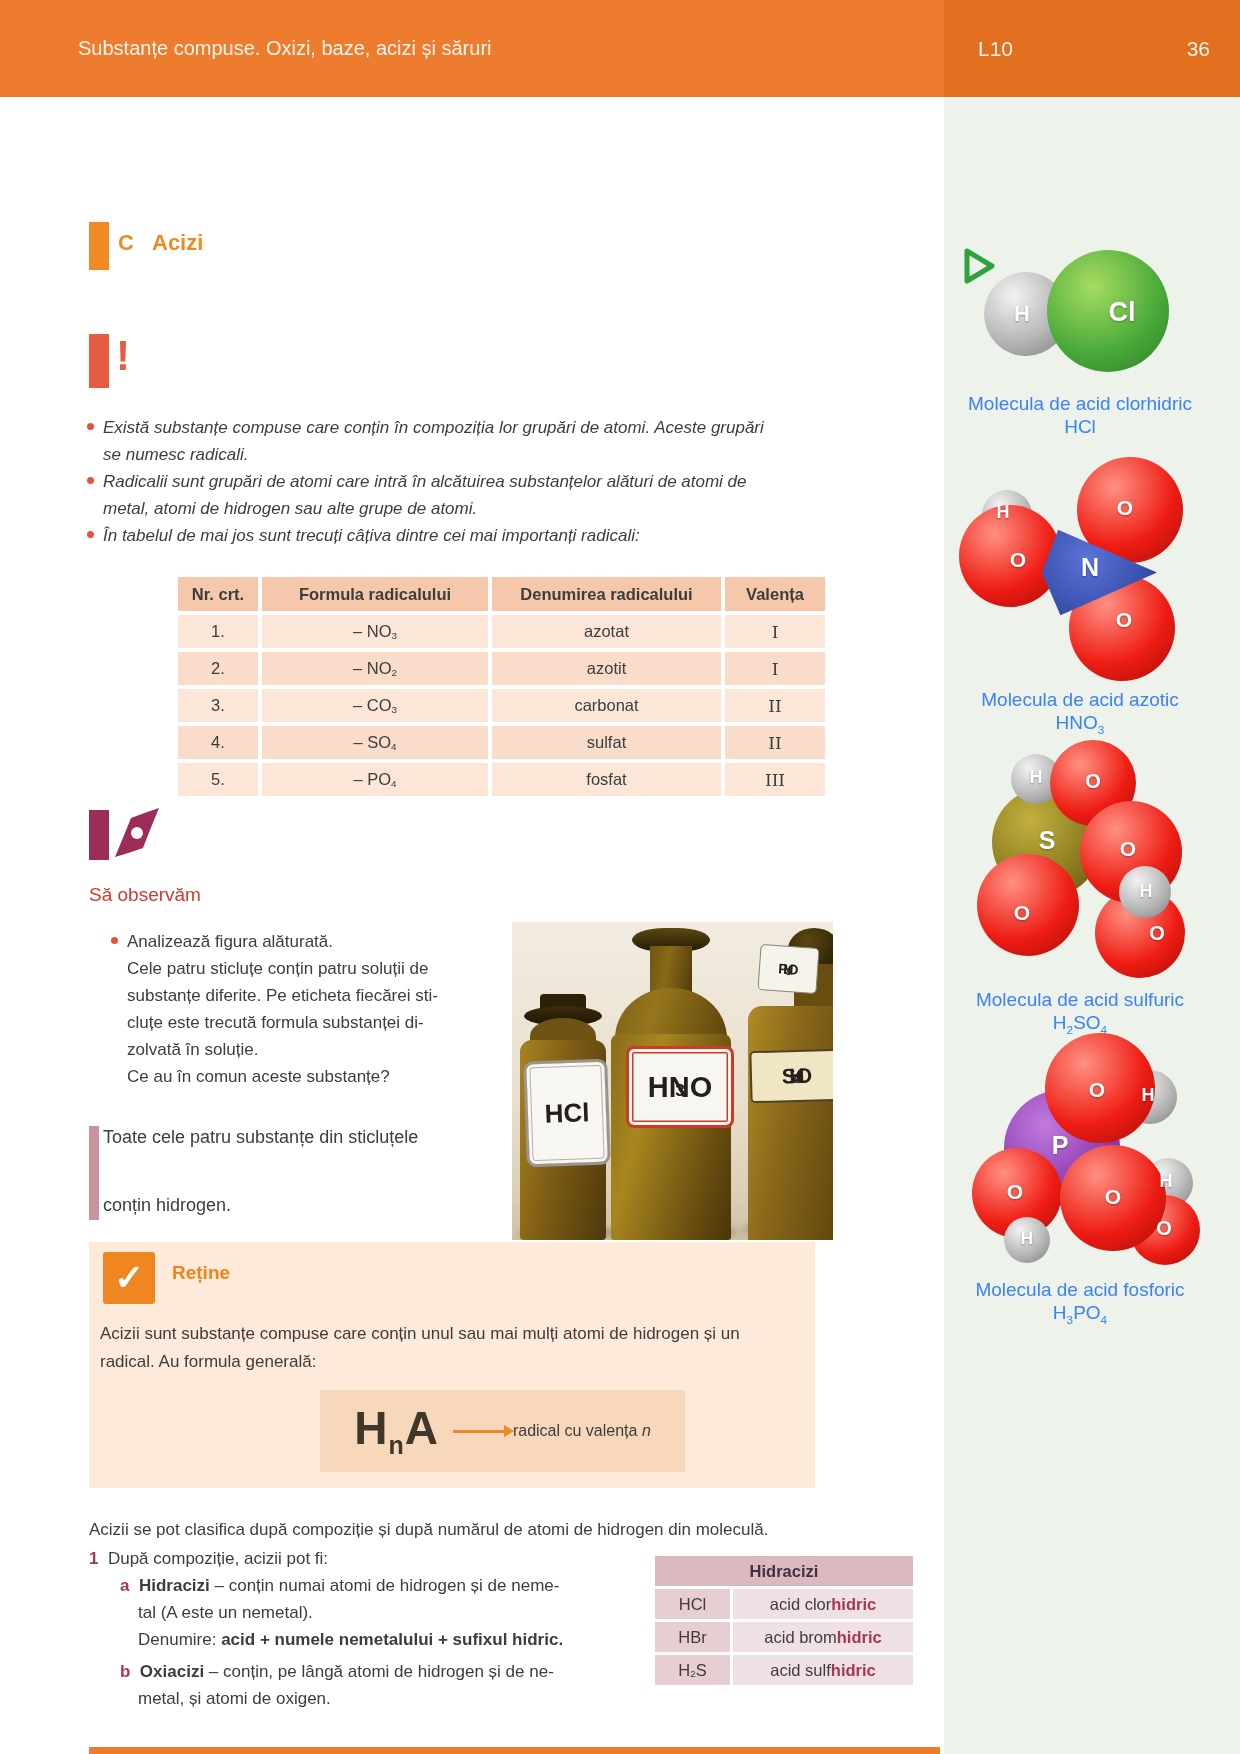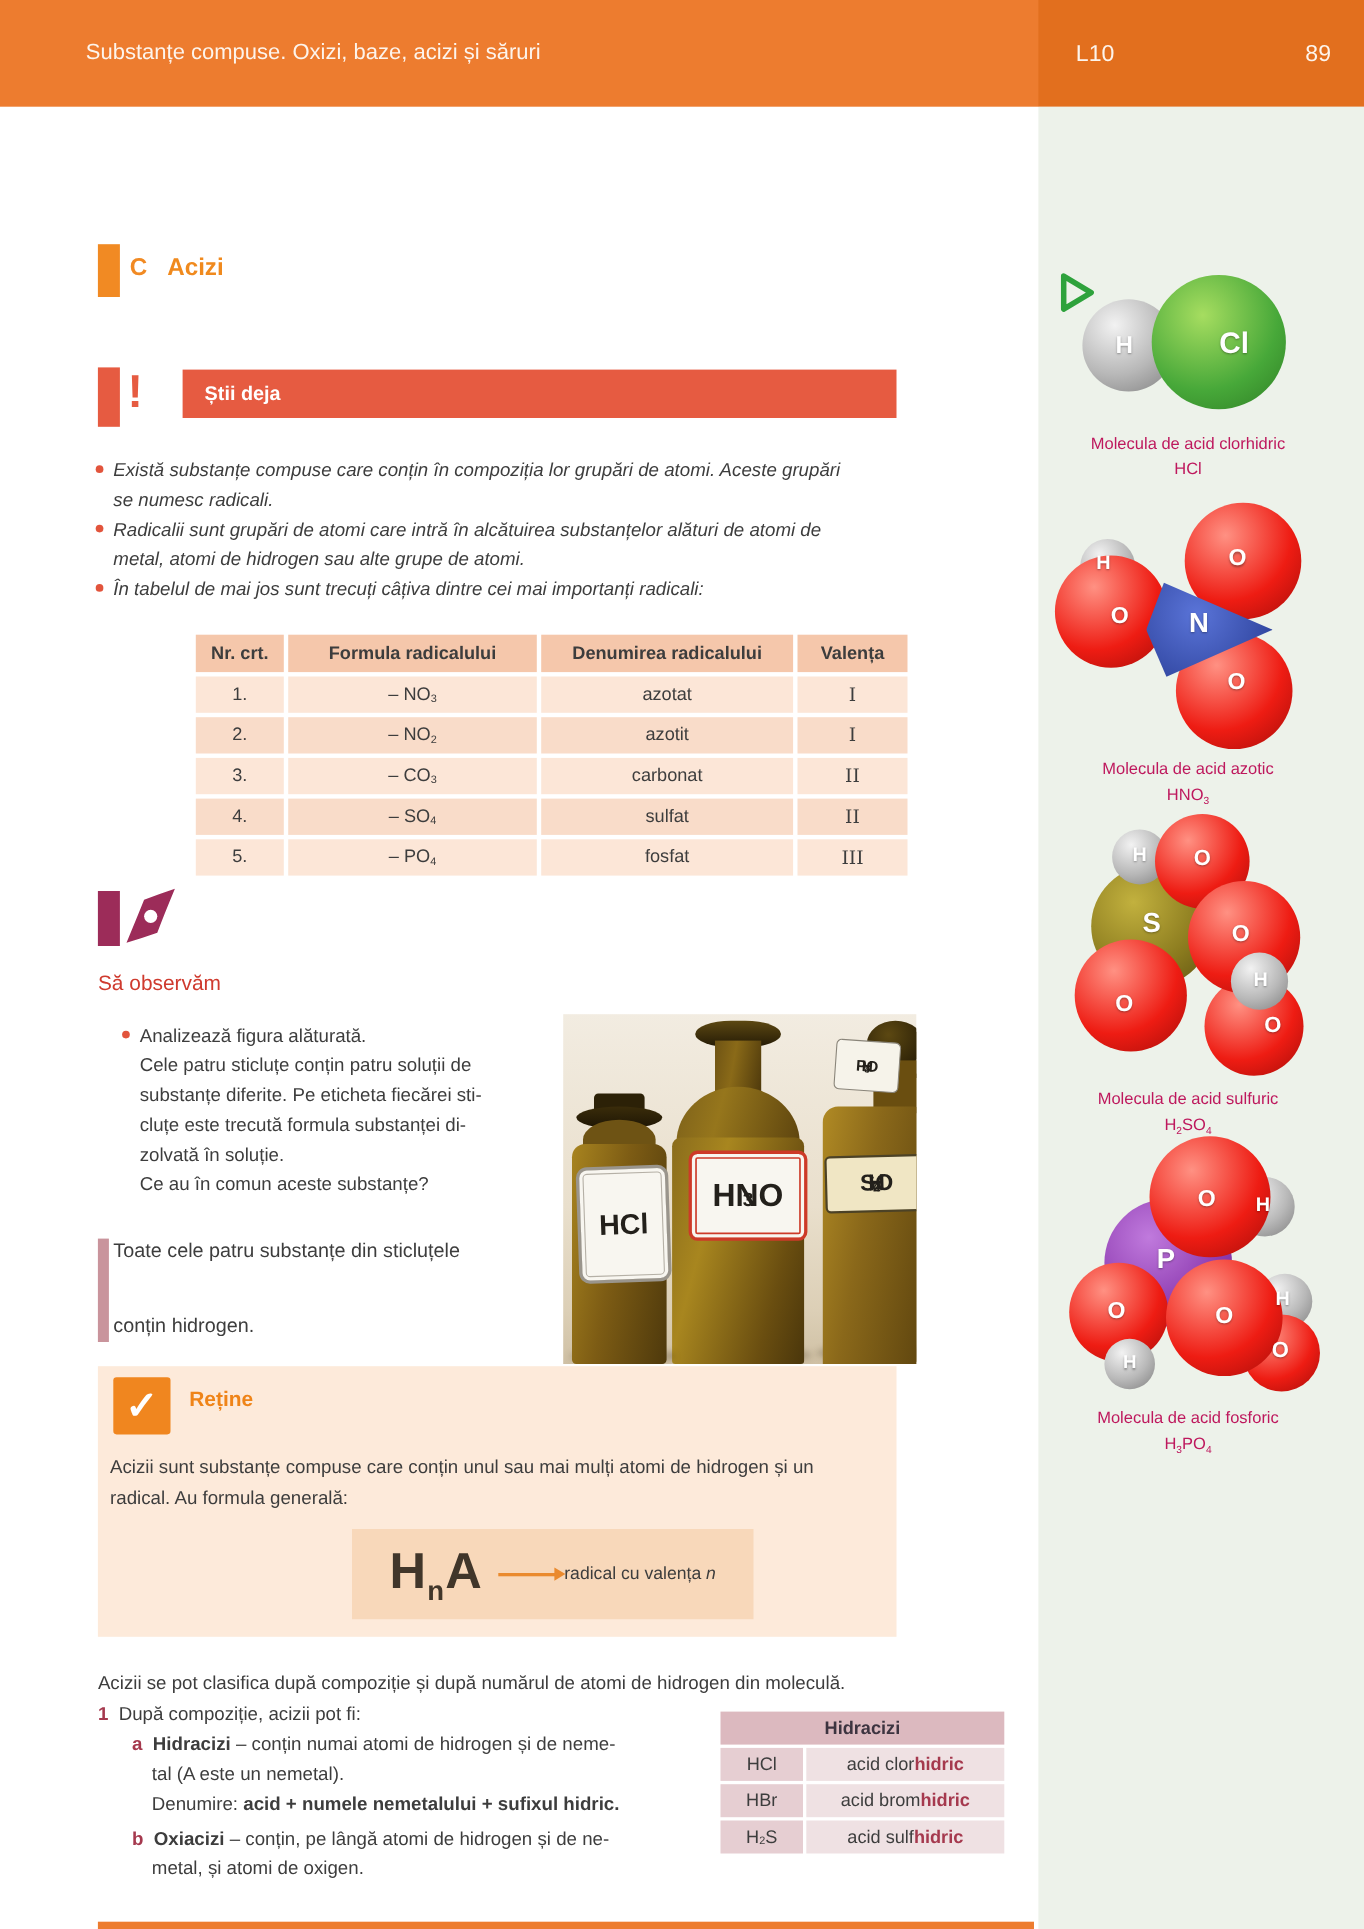--- a/index.html
+++ b/index.html
@@ -21,22 +21,22 @@
   .sph{position:absolute;border-radius:50%;}
   .sph.red{background:radial-gradient(circle at 35% 28%,#ff9183,#ee1c13 58%,#a50d09);}
   .sph.gray{background:radial-gradient(circle at 35% 28%,#f2f2f2,#b8b8b8 55%,#7e7e7e);}
   .sph.green{background:radial-gradient(circle at 38% 30%,#a6dd60,#47a839 60%,#2e7d24);}
   .sph.olive{background:radial-gradient(circle at 35% 30%,#c2b13e,#8a7a1e 60%,#5e5212);}
   .sph.purple{background:radial-gradient(circle at 35% 30%,#c07add,#8d3bb0 60%,#6e2a8e);}
   .ntri{position:absolute;background:radial-gradient(circle at 40% 35%,#5a74d8,#24388f);
         clip-path:polygon(14% 5%,100% 50%,16% 95%,0% 50%);}
   .alabel{position:absolute;color:#fff;font-weight:bold;transform:translate(-50%,-50%);
           text-shadow:0 1px 2px rgba(0,0,0,.35);}
-  .cap{position:absolute;left:944px;width:272px;text-align:center;font-size:15px;
-       line-height:23px;color:#be185d;}
+  .cap{position:absolute;left:944px;width:272px;text-align:center;font-size:19px;
+       line-height:23px;color:#3b82f6;}
   .cap sub{font-size:.62em;}
 
   
   .cbar{position:absolute;left:89px;top:222px;width:20px;height:48px;background:#f18a23;}
   .cletter{position:absolute;left:118px;top:230px;font-size:22px;font-weight:bold;color:#f18a23;}
   .ctitle{position:absolute;left:152px;top:230px;font-size:22px;font-weight:bold;color:#f08a1e;}
 
   
   .banner{position:absolute;left:166px;width:649px;color:#fff;font-weight:bold;font-size:18px;}
   .stii-bar{position:absolute;left:89px;top:334px;width:20px;height:54px;background:#e65b41;}
@@ -111,21 +111,21 @@
 </style>
 </head>
 <body>
 
 <div id="page">
 
   <div class="hdr">
     <div class="hdr-title">Substanțe compuse. Oxizi, baze, acizi și săruri</div>
     <div class="hdr-right">
       <span>L10</span>
-      <span>89</span>
+      <span>36</span>
     </div>
   </div>
 
   <div class="sidebar"></div>
 
   <div class="play-icon">
     <svg width="34" height="38" viewBox="0 0 34 38">
       <polygon points="4,4 29,19 4,34" fill="none" stroke="#2ea23c" stroke-width="5" stroke-linejoin="round"></polygon>
     </svg>
   </div>
@@ -199,21 +199,20 @@
         <div><span>H</span><sub>3</sub><span>PO</span><sub>4</sub></div>
       </div>
     </div>
 
   <div class="cbar"></div>
   <div class="cletter">C</div>
   <div class="ctitle">Acizi</div>
 
   <div class="stii-bar"></div>
   <div class="stii-excl">!</div>
-  <div class="banner stii-banner">Știi deja</div>
 
   <div id="bullets">
       <div class="bullet-block" style="top: 414px;">
         <span class="bdot"></span>
         <div class="bline">Există substanțe compuse care conțin în compoziția lor grupări de atomi. Aceste grupări</div>
         <div class="bline">se numesc radicali.</div>
       </div>
       <div class="bullet-block" style="top: 468px;">
         <span class="bdot"></span>
         <div class="bline">Radicalii sunt grupări de atomi care intră în alcătuirea substanțelor alături de atomi de</div>

